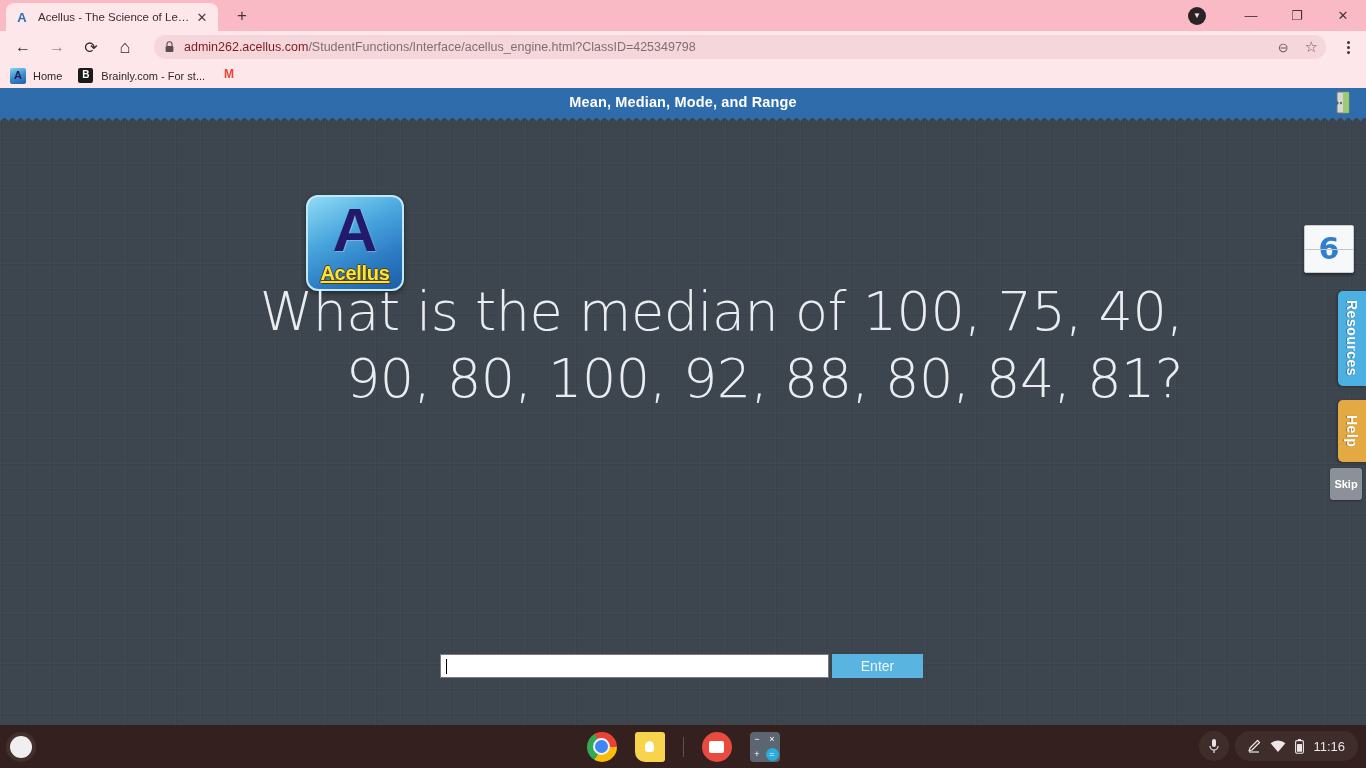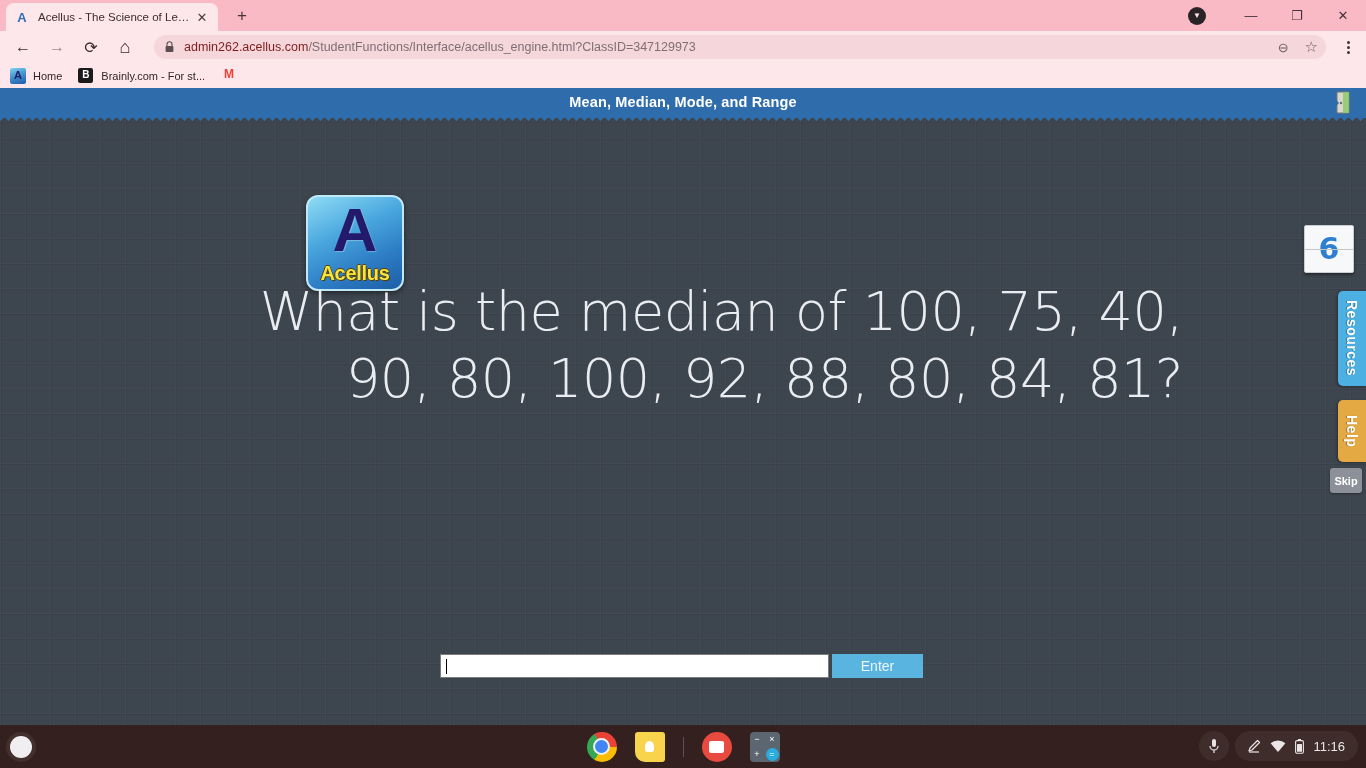--- a/index.html
+++ b/index.html
@@ -178,20 +178,21 @@
     font-family: "Liberation Sans", sans-serif;
     text-shadow: 1px 1px 1px rgba(255,255,255,0.3);
   }
   .logo-word {
     position: absolute; left: 0; bottom: 6px; width: 100%;
     text-align: center;
     font-size: 20px; font-weight: bold; line-height: 1;
     color: #f5e53f;
     text-shadow: 1px 1px 0 #5a3d00, -1px 0 0 #5a3d00, 0 -1px 0 #5a3d00;
     letter-spacing: -0.3px;
+    text-decoration: underline;
   }
 
   
   .question {
     position: absolute; left: 183px; top: 190px; width: 1000px;
     text-align: right;
     color: #e9edf1;
     font-size: 54px; line-height: 67px;
     font-family: "DejaVu Sans", sans-serif;
     font-weight: 300;
@@ -249,21 +250,21 @@
     writing-mode: vertical-rl;
     text-orientation: mixed;
     letter-spacing: 0.5px;
     box-shadow: -1px 1px 3px rgba(0,0,0,0.35);
     text-shadow: 0 1px 1px rgba(0,0,0,0.35);
   }
   .tab-resources { top: 203px; height: 95px; background: #4db0e2; font-size: 14px; }
   .tab-help { top: 312px; height: 62px; background: #e5a944; font-size: 14px; }
   .tab-skip {
     position: absolute; right: 4px; top: 380px;
-    width: 32px; height: 25px;
+    width: 32px; height: 32px;
     background: #8b9099; border-radius: 3px;
     display: flex; align-items: center; justify-content: center;
     color: #ffffff; font-size: 11px; font-weight: bold;
     box-shadow: 0 1px 2px rgba(0,0,0,0.35);
   }
 
   
   .page-footer {
     position: absolute; left: 0; bottom: 0; width: 1366px; height: 49px;
     background: #2b313a;
@@ -381,21 +382,21 @@
     <span class="nav-btn" style="font-size:18px;">⌂</span>
 
     <div class="omnibox">
       <span class="lock-icon">
         <svg width="11" height="12" viewBox="0 0 11 12">
           <path d="M3 5V3.3A2.5 2.5 0 0 1 8 3.3V5" fill="none" stroke="#5d4d52" stroke-width="1.1"></path>
           <rect x="1.6" y="5" width="7.8" height="6" rx="1" fill="#5d4d52"></rect>
         </svg>
       </span>
       <span class="url-text">
-        <b>admin262.acellus.com</b><span>/StudentFunctions/Interface/acellus_engine.html?ClassID=347129973</span>
+        <b>admin262.acellus.com</b><span>/StudentFunctions/Interface/acellus_engine.html?ClassID=425349798</span>
       </span>
       <span class="omni-icons">
         <span class="omni-ic">⊖</span>
         <span class="omni-ic" style="font-size:15px;">☆</span>
       </span>
     </div>
 
     <span class="kebab">
         <i></i>
         <i></i>

